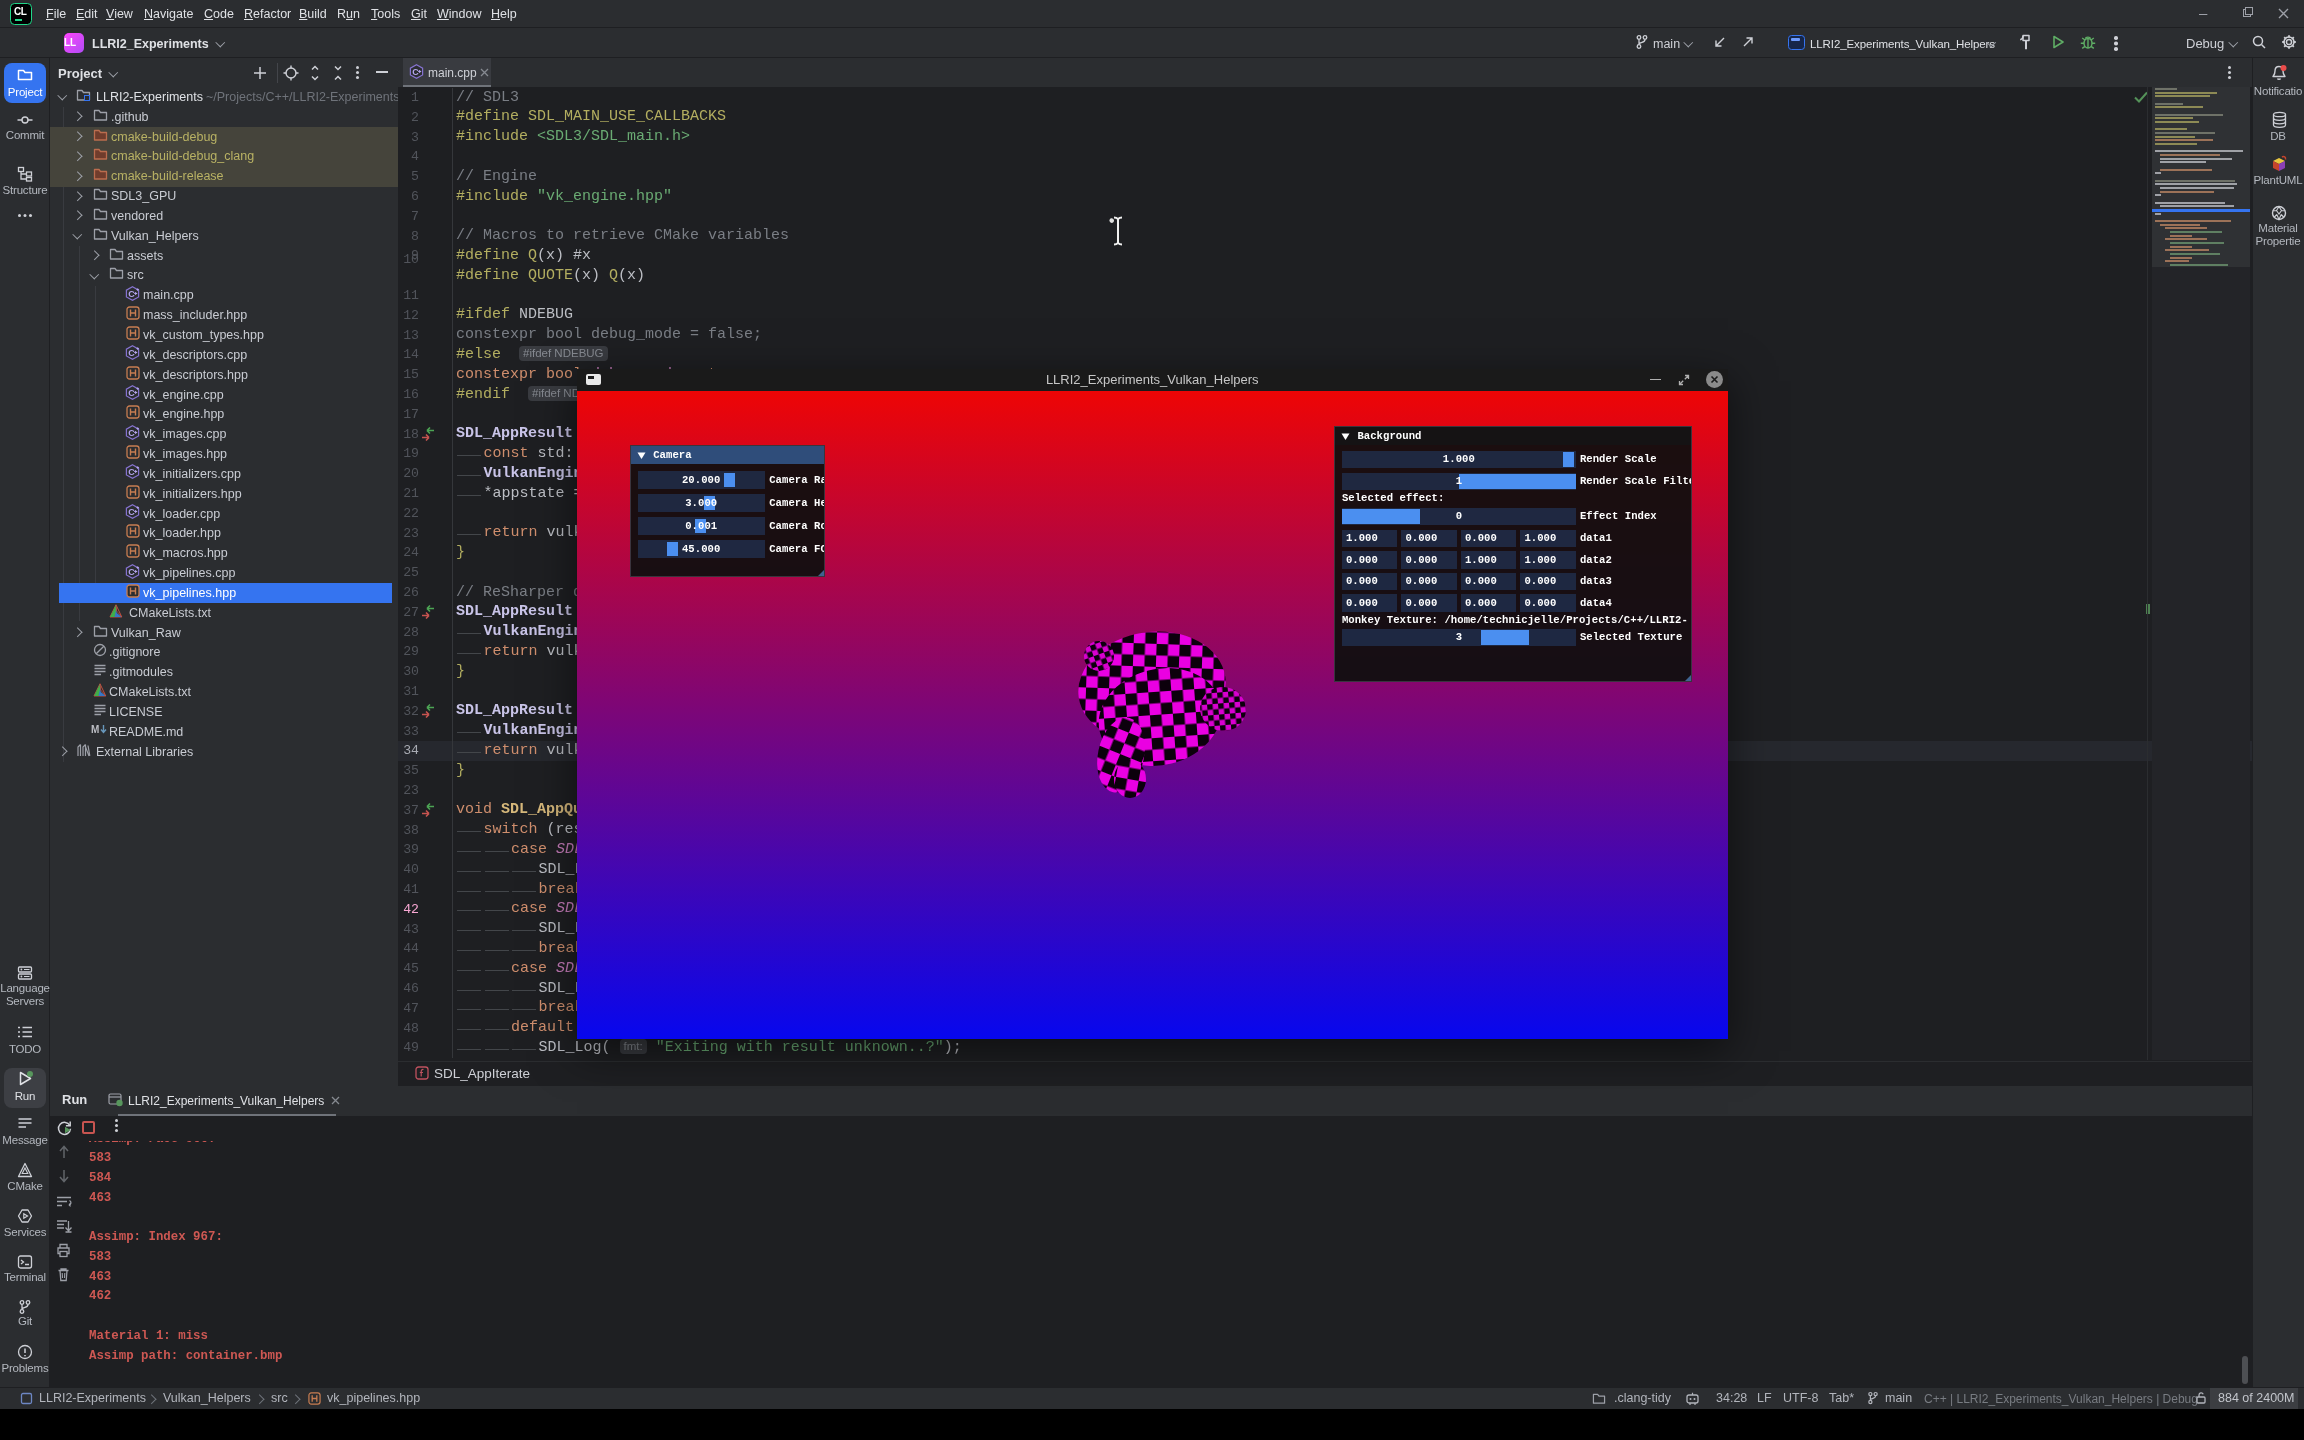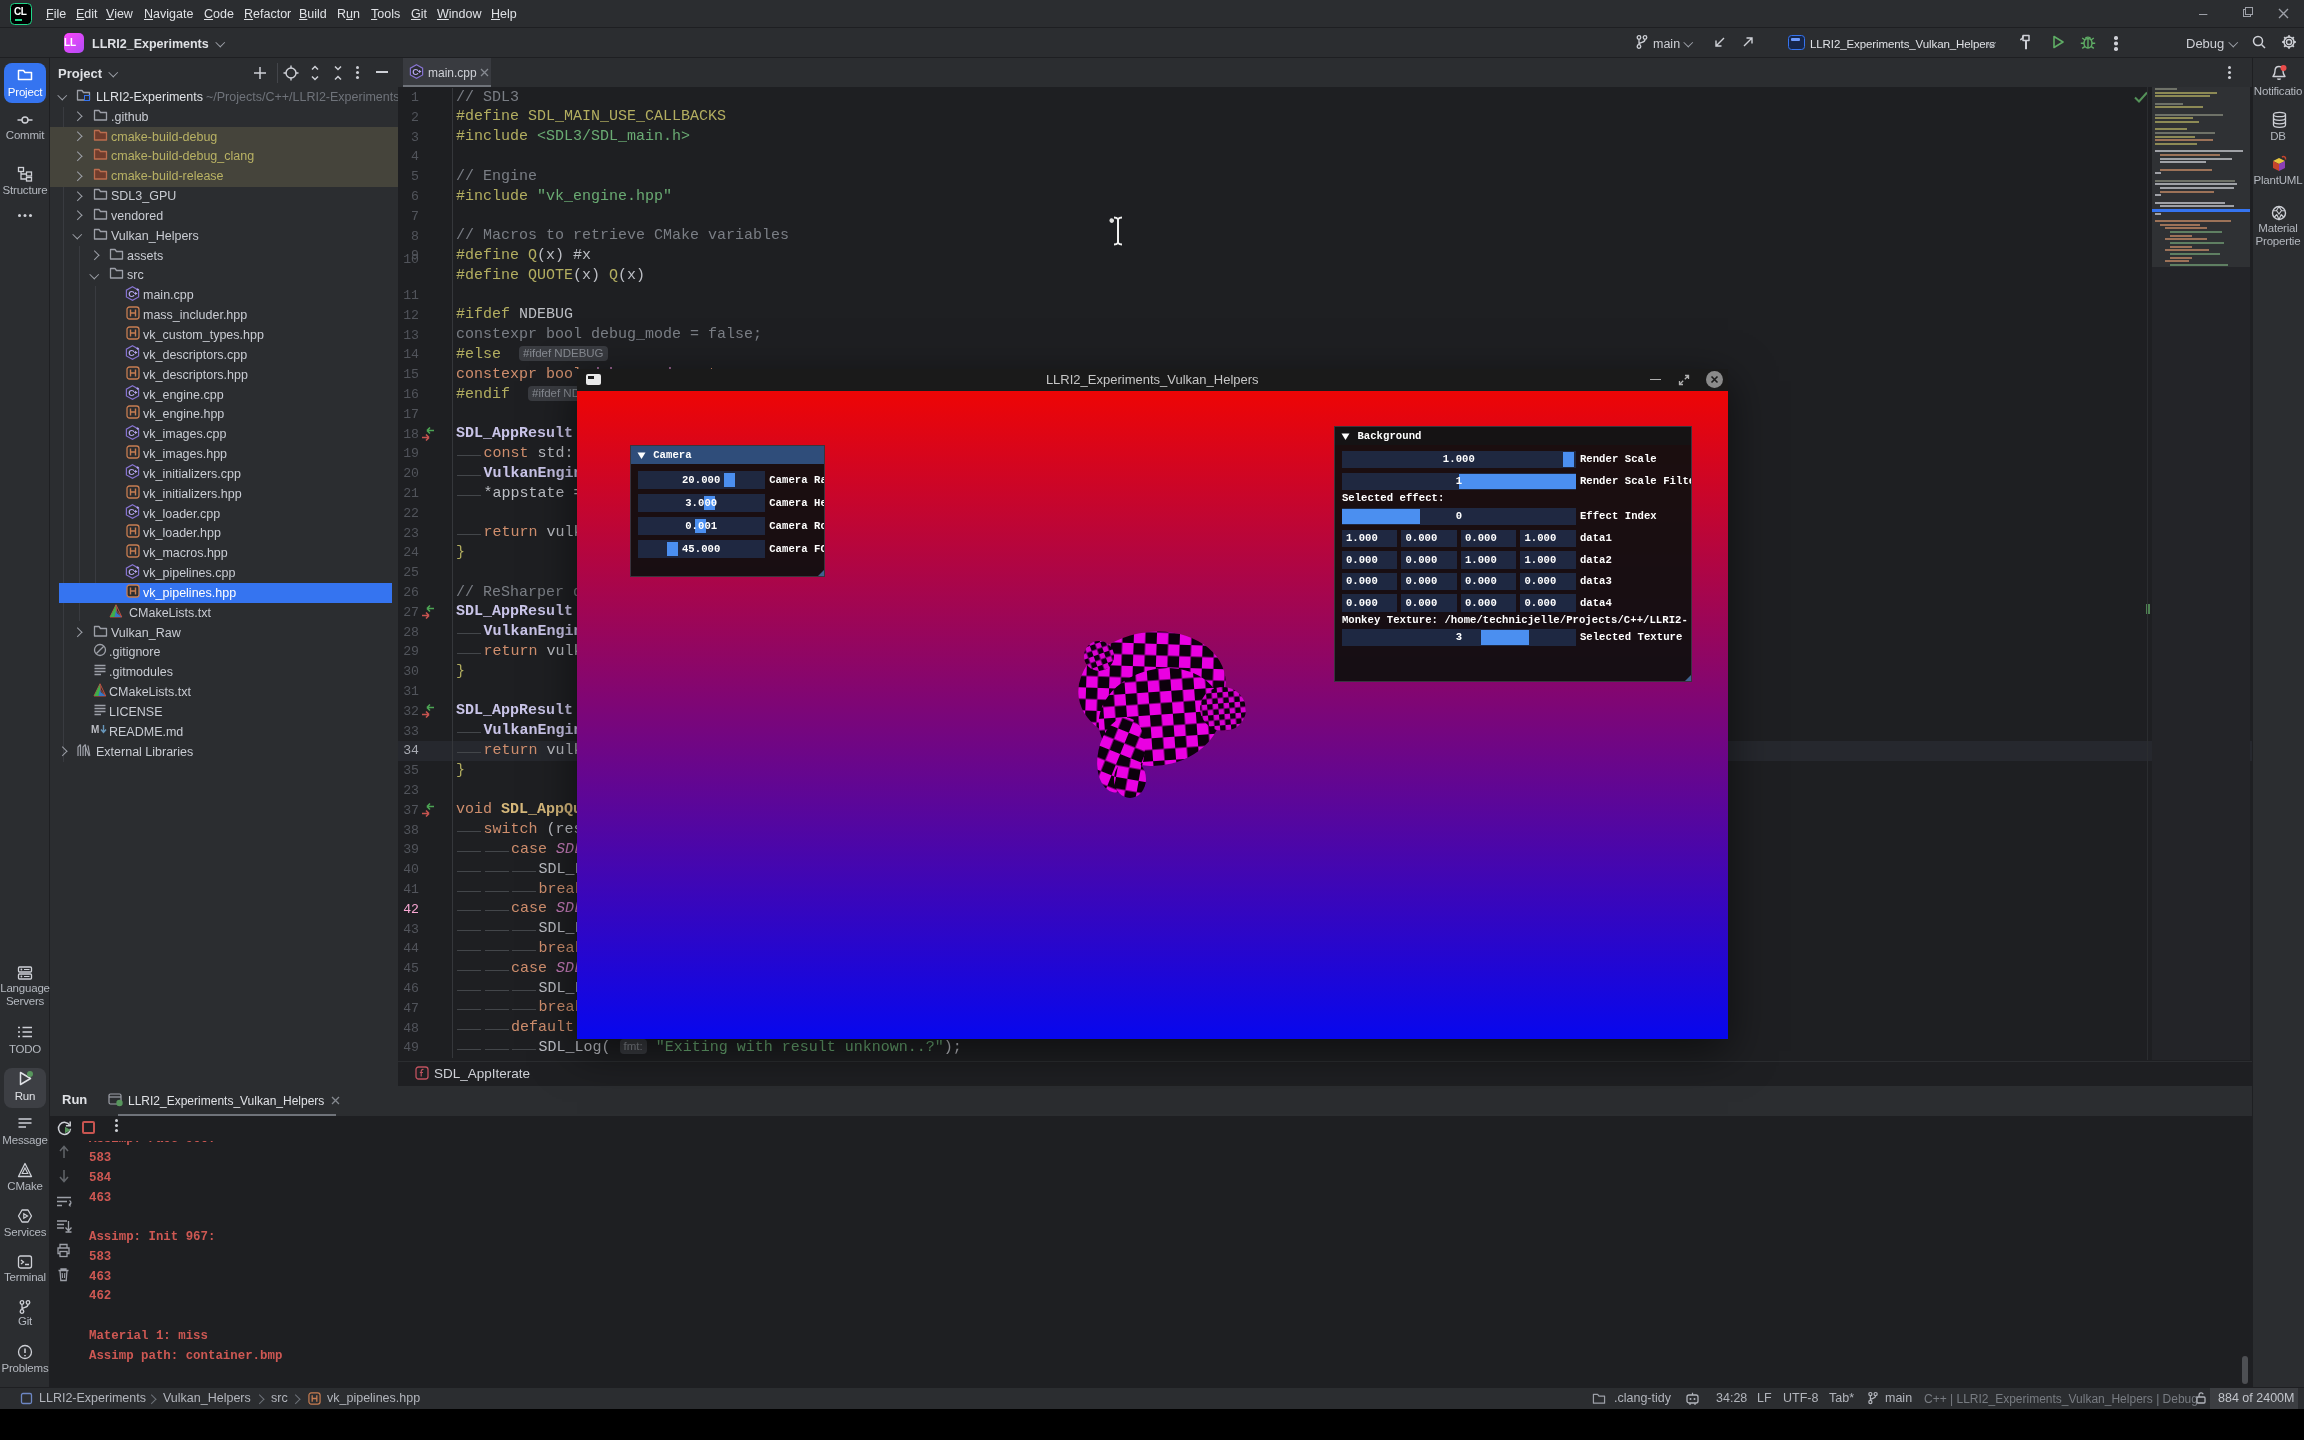--- a/index.html
+++ b/index.html
@@ -699,21 +699,21 @@
     </svg>
     <svg class="a" style="left:56px;top:1267px" width="15" height="15" viewBox="0 0 15 15">
       <path d="M2.5 3.5 H12.5 M5 3.5 V2 H10 V3.5 M4 3.5 L4.8 13.5 H10.2 L11 3.5" fill="none" stroke="#9da0a8" stroke-width="1.3"></path>
       <path d="M6.2 6 L6.5 11 M8.8 6 L8.5 11" stroke="#9da0a8" stroke-width="1.1"></path>
     </svg>
     <div class="a mono" style="left:89px;top:1141px;width:2000px;height:245px;overflow:hidden;font-size:12.4px;color:#ce5853;font-weight:bold">
       <div class="a" style="left:0;top:-9.5px;white-space:pre">Assimp: Face 966:</div>
       <div class="a" style="left:0;top:10.2px;white-space:pre">583</div>
       <div class="a" style="left:0;top:29.9px;white-space:pre">584</div>
       <div class="a" style="left:0;top:49.7px;white-space:pre">463</div>
-      <div class="a" style="left:0;top:89.1px;white-space:pre">Assimp: Init 967:</div>
+      <div class="a" style="left:0;top:89.1px;white-space:pre">Assimp: Index 967:</div>
       <div class="a" style="left:0;top:108.8px;white-space:pre">583</div>
       <div class="a" style="left:0;top:128.6px;white-space:pre">463</div>
       <div class="a" style="left:0;top:148.3px;white-space:pre">462</div>
       <div class="a" style="left:0;top:187.8px;white-space:pre">Material 1: miss</div>
       <div class="a" style="left:0;top:207.5px;white-space:pre">Assimp path: container.bmp</div>
     </div>
     <div class="a" style="left:2242px;top:1356px;width:6px;height:28px;background:#4d4f53;border-radius:3px"></div>
     <svg class="a" style="left:20px;top:1392px" width="13" height="13" viewBox="0 0 13 13">
       <rect x="1.5" y="1.5" width="10" height="10" rx="1.5" fill="none" stroke="#6d87c4" stroke-width="1.3"></rect>
     </svg>

